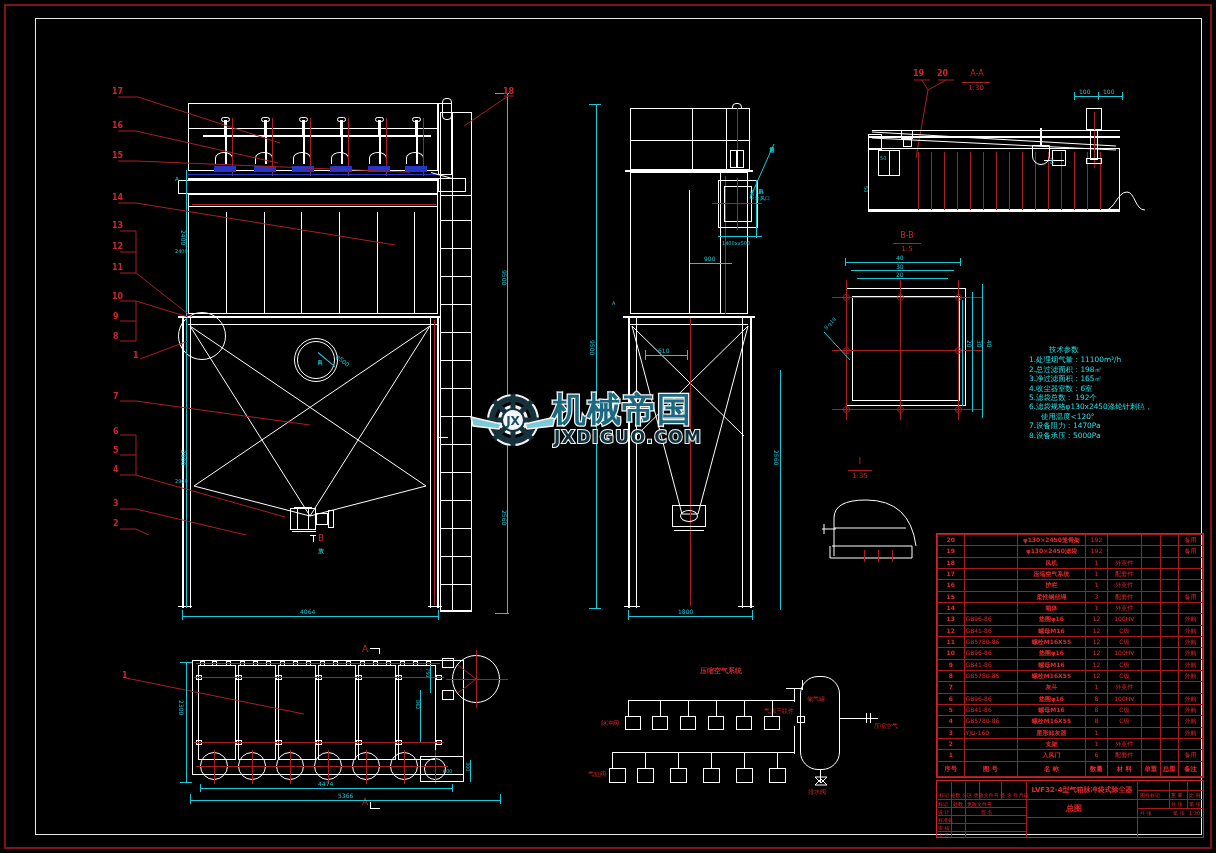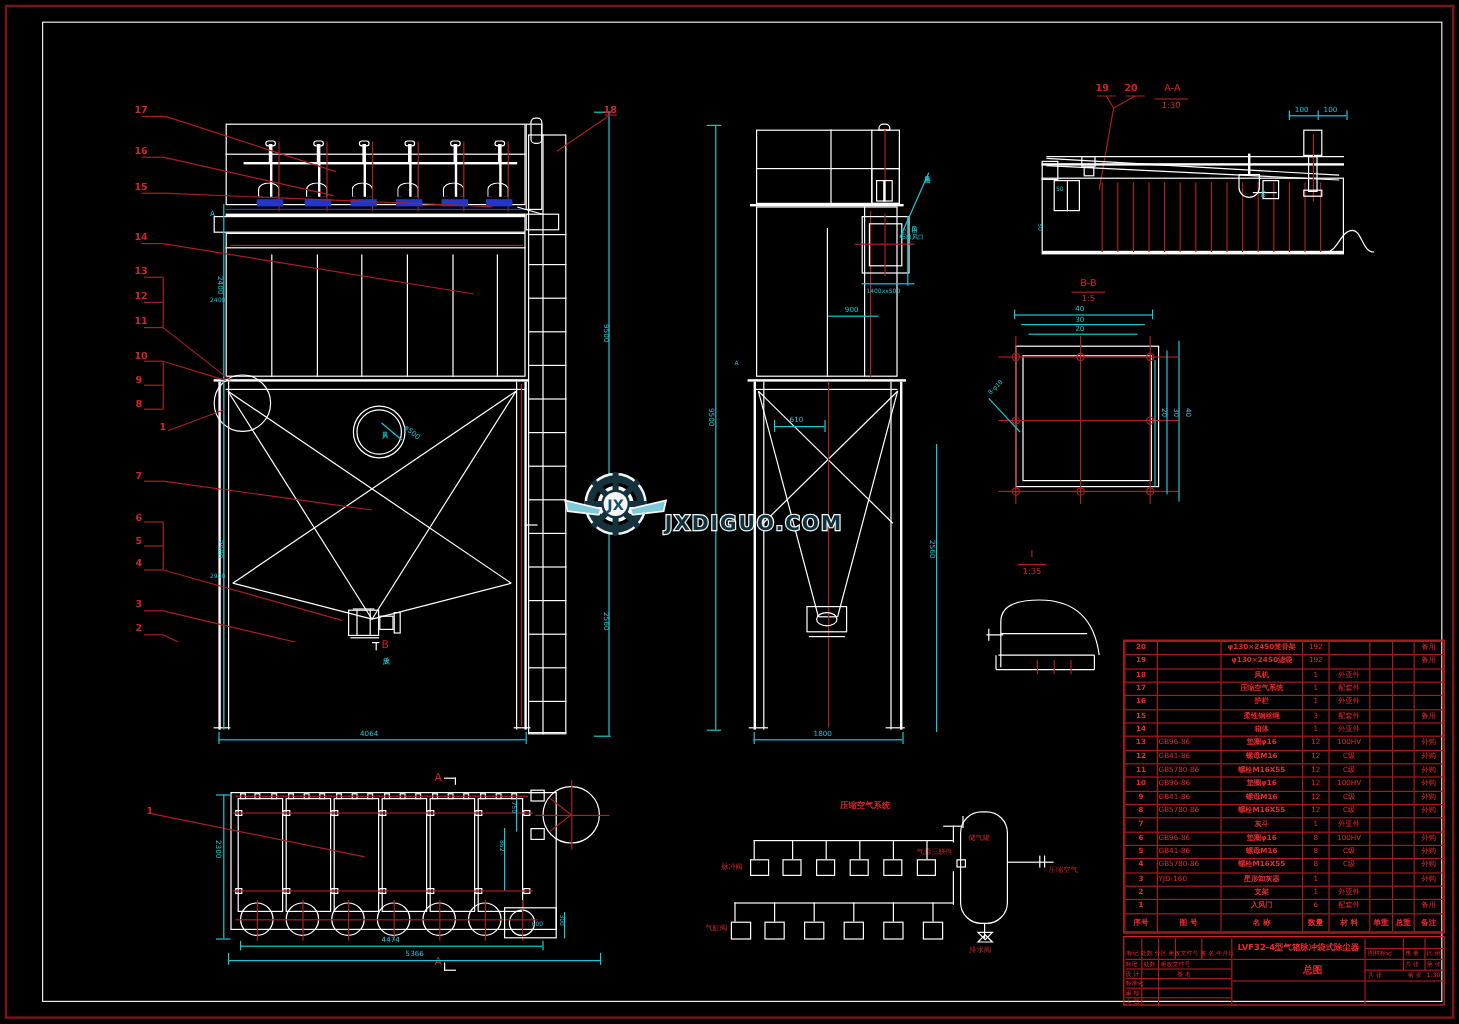--- a/index.html
+++ b/index.html
@@ -87,21 +87,21 @@
   #tb-grid .cell{
     position:absolute; color:#e8292c; font-size:5px; line-height:6px;
     white-space:nowrap; overflow:hidden;
   }
   #tb-title{
     position:absolute; left:90px; top:1px; width:110px; height:16px;
     display:flex; align-items:center; justify-content:center;
     color:#e8292c; font-size:7px; font-weight:bold; white-space:nowrap;
   }
   #tb-sub{
-    position:absolute; left:102px; top:19px; width:110px; height:16px;
+    position:absolute; left:82px; top:19px; width:110px; height:16px;
     display:flex; align-items:center; justify-content:center;
     color:#e8292c; font-size:8px; font-weight:bold;
   }
 
   
   #watermark{
     position:absolute; left:470px; top:385px; width:290px; height:70px;
     pointer-events:none; opacity:0.96;
   }
   #wm-text{
@@ -757,20 +757,32 @@
       <div class="w vline" style="left:711px;top:752px;height:16px;"></div>
       <div class="wl" style="left:703px;top:768px;width:17px;height:15px;"></div>
       <div class="w vline" style="left:744px;top:752px;height:16px;"></div>
       <div class="wl" style="left:736px;top:768px;width:17px;height:15px;"></div>
       <div class="w vline" style="left:777px;top:752px;height:16px;"></div>
       <div class="wl" style="left:769px;top:768px;width:17px;height:15px;"></div>
     </div>
     <div class="lab" style="left:588px;top:770px;font-size:6px;">气缸阀</div>
   </div>
 
+  <div id="tech-params">
+    <div class="tp-title">技术参数</div>
+    <div class="tp-row">1.处理烟气量：11100m³/h</div>
+    <div class="tp-row">2.总过滤面积：198㎡</div>
+    <div class="tp-row">3.净过滤面积：165㎡</div>
+    <div class="tp-row">4.收尘器室数：6室</div>
+    <div class="tp-row">5.滤袋总数： 192个</div>
+    <div class="tp-row">6.滤袋规格φ130x2450涤纶针刺毡，</div>
+    <div class="tp-sub">使用温度&lt;120°</div>
+    <div class="tp-row">7.设备阻力：1470Pa</div>
+    <div class="tp-row">8.设备承压：5000Pa</div>
+  </div>
 
   <div id="bom">
     <table>
       <colgroup>
         <col class="c1">
           <col class="c2">
           <col class="c3">
           <col class="c4">
         <col class="c5">
           <col class="c6">
@@ -1062,16 +1074,17 @@
           <line x1="-19" y1="19" x2="19" y2="-19"></line>
         </g>
         <g fill="#ffffff">
             <circle cx="0" cy="0" r="10"></circle>
           </g>
         <text x="0" y="5" text-anchor="middle" font-size="12" font-weight="bold" fill="#16536b" font-family="'DejaVu Sans',sans-serif">JX</text>
         <path d="M-12,4 L-42,-3 L-40,6 L-14,9 Z" fill="#7fd3e0" stroke="#ffffff" stroke-width="1.5"></path>
         <path d="M12,4 L42,-3 L40,6 L14,9 Z" fill="#7fd3e0" stroke="#ffffff" stroke-width="1.5"></path>
       </g>
     </svg>
+    <div id="wm-text">机械帝国</div>
     <div id="wm-url">JXDIGUO.COM</div>
   </div>
 
 </div>
 
 </body></html>

